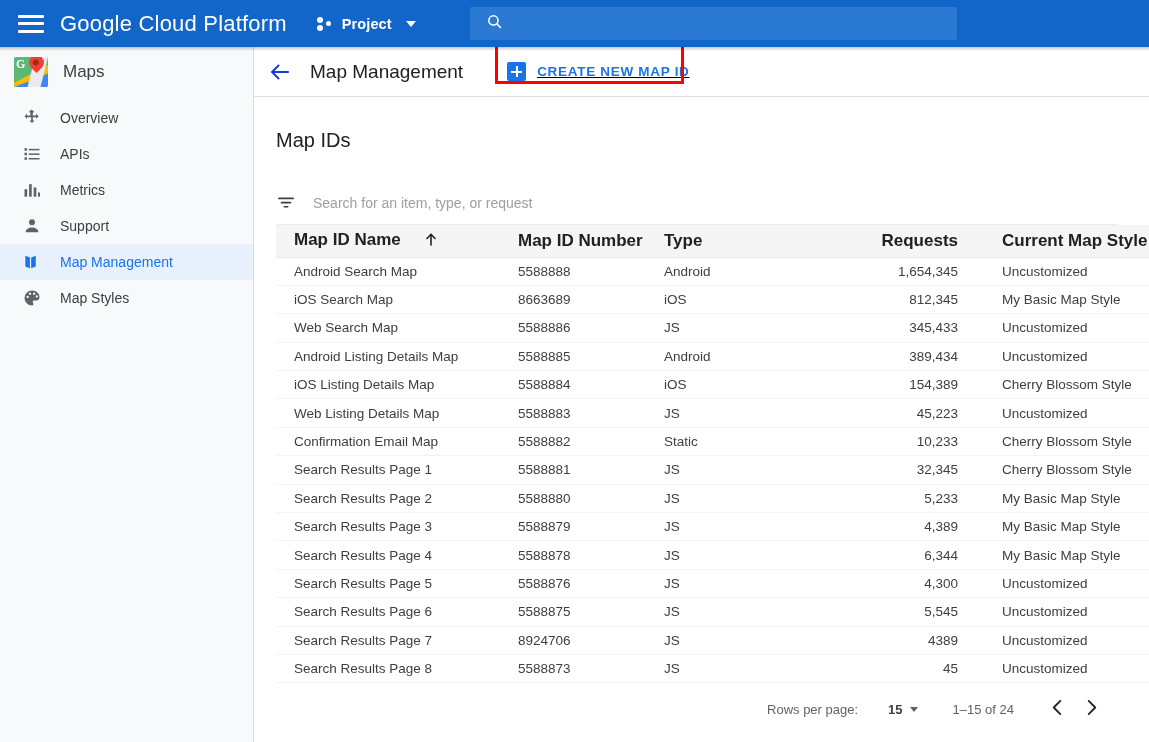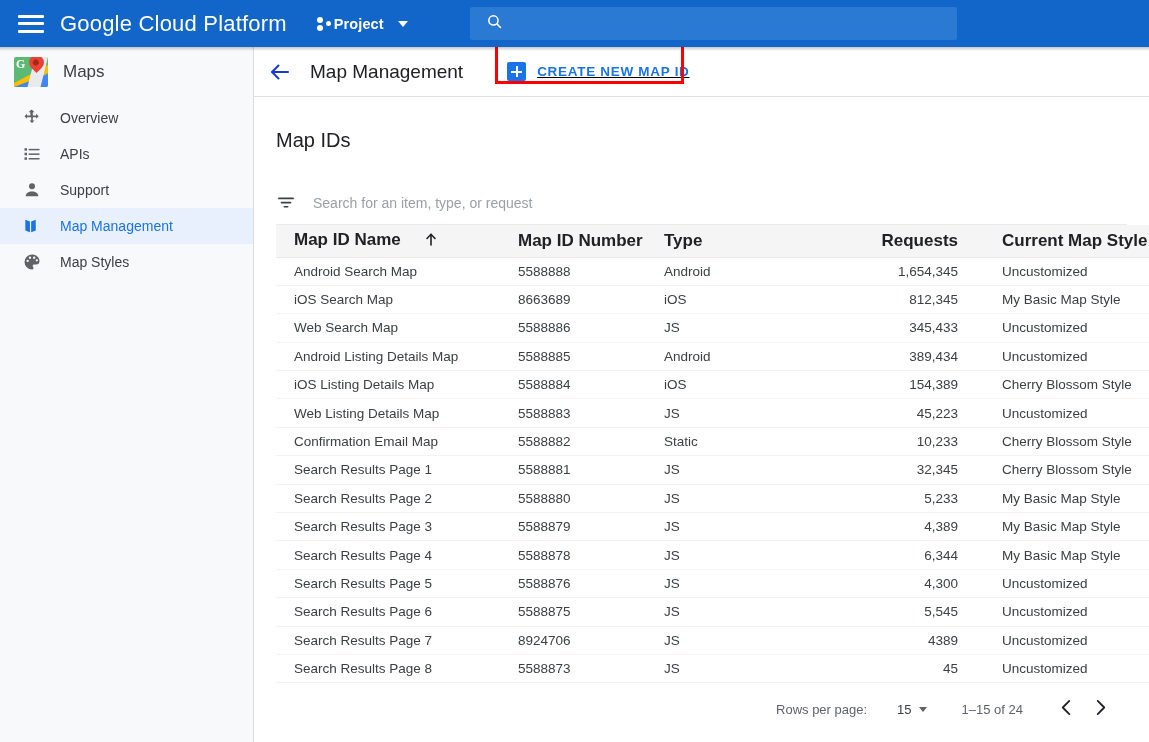--- a/index.html
+++ b/index.html
@@ -22,21 +22,21 @@
     display: flex; flex-direction: column; justify-content: space-between;
     cursor: pointer;
   }
   .hamburger span { display: block; height: 3px; background: #fff; border-radius: 1px; }
   .brand {
     color: #fff; font-size: 22px; letter-spacing: .2px; white-space: nowrap;
     font-weight: 400;
   }
   .brand b { font-weight: 400; }
   .project-chip {
-    display: flex; align-items: center; gap: 1px;
+    display: flex; align-items: center; gap: 9px;
     margin-left: 30px; cursor: pointer; color: #fff;
   }
   .proj-dots { position: relative; width: 16px; height: 14px; }
   .proj-dots i { position: absolute; background: #fff; border-radius: 50%; display: block; }
   .proj-dots i:nth-child(1) { width: 6px; height: 6px; left: 0; top: 0; }
   .proj-dots i:nth-child(2) { width: 6px; height: 6px; left: 0; top: 8px; }
   .proj-dots i:nth-child(3) { width: 5px; height: 5px; left: 9px; top: 4px; }
   .project-label { font-size: 14.5px; font-weight: 700; letter-spacing: .1px; }
   .caret-down {
     width: 0; height: 0; margin-left: 14px;
@@ -139,21 +139,21 @@
     content: ""; position: absolute; background: #fff;
   }
   .plus-box:before { left: 4px; top: 8.5px; width: 11px; height: 2.5px; }
   .plus-box:after  { top: 4px; left: 8.5px; height: 11px; width: 2.5px; }
   .create-label {
     color: #1a73e8; font-size: 13.5px; font-weight: 700; letter-spacing: .7px;
     white-space: nowrap;
   }
 
   
-  .panel { padding: 0 22px 0 22px; }
+  .panel { padding: 0 31px 0 22px; }
   .section-title {
     font-size: 20px; color: #202124; padding-top: 32px; padding-left: 0; margin-left: 0;
   }
   .filter-row {
     margin-top: 29px; height: 44px; display: flex; align-items: center;
     border-bottom: 1px solid #e8eaed; gap: 17px;
   }
   .filter-icon { width: 20px; height: 20px; flex: none; cursor: pointer; }
   .filter-input {
     flex: 1; border: 0; outline: 0; font-size: 14px; color: #3c4043;
@@ -183,21 +183,21 @@
   .colstyle { width: 185px; }
 
   
   .pagination {
     display: flex; align-items: center; justify-content: flex-end;
     height: 52px; gap: 0; font-size: 13px; color: #5f6368;
     padding-right: 10px;
   }
   .rpp-label { margin-right: 30px; text-align: right; }
   .rpp-select { display: flex; align-items: center; gap: 7px; cursor: pointer; color: #3c4043; }
-  .rpp-value { font-size: 13px; font-weight: 400; color: #3c4043; }
+  .rpp-value { font-size: 13px; font-weight: 700; color: #3c4043; }
   .mini-caret {
     width: 0; height: 0;
     border-left: 4px solid transparent; border-right: 4px solid transparent;
     border-top: 5px solid #5f6368;
   }
   .range-label { margin-left: 35px; color: #5f6368; }
   .pg-btn {
     width: 34px; height: 34px; display: flex; align-items: center; justify-content: center;
     cursor: pointer; background: none; border: 0;
   }
@@ -268,20 +268,31 @@
             <rect x="8" y="5.8" width="13" height="1.8"></rect>
           <rect x="3" y="10.5" width="3" height="3"></rect>
             <rect x="8" y="11.3" width="13" height="1.8"></rect>
           <rect x="3" y="16" width="3" height="3"></rect>
             <rect x="8" y="16.8" width="13" height="1.8"></rect>
         </svg>
       </span>
       <span class="ilabel">APIs</span>
     </div>
 
+    <div class="navitem">
+      <span class="navicon">
+        <svg width="20" height="20" viewBox="0 0 24 24" fill="#5f6368">
+          <rect x="3" y="11" width="3.2" height="9"></rect>
+            <rect x="8.5" y="5" width="3.2" height="15"></rect>
+          <rect x="14" y="9" width="3.2" height="11"></rect>
+            <rect x="19.2" y="15" width="2.4" height="5"></rect>
+        </svg>
+      </span>
+      <span class="ilabel">Metrics</span>
+    </div>
 
     <div class="navitem">
       <span class="navicon">
         <svg width="20" height="20" viewBox="0 0 24 24" fill="#5f6368">
           <circle cx="12" cy="7.5" r="3.6"></circle>
           <path d="M4.5 19.5c0-3.6 3.4-5.6 7.5-5.6s7.5 2 7.5 5.6z"></path>
         </svg>
       </span>
       <span class="ilabel">Support</span>
     </div>

